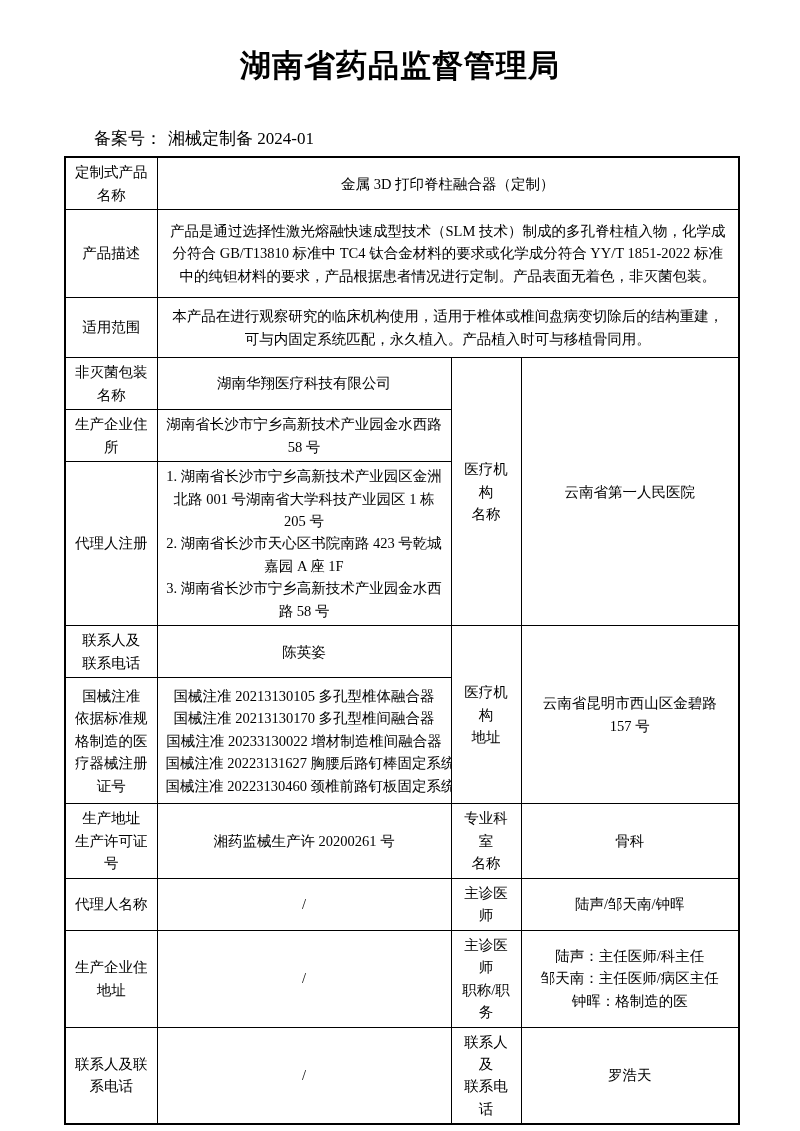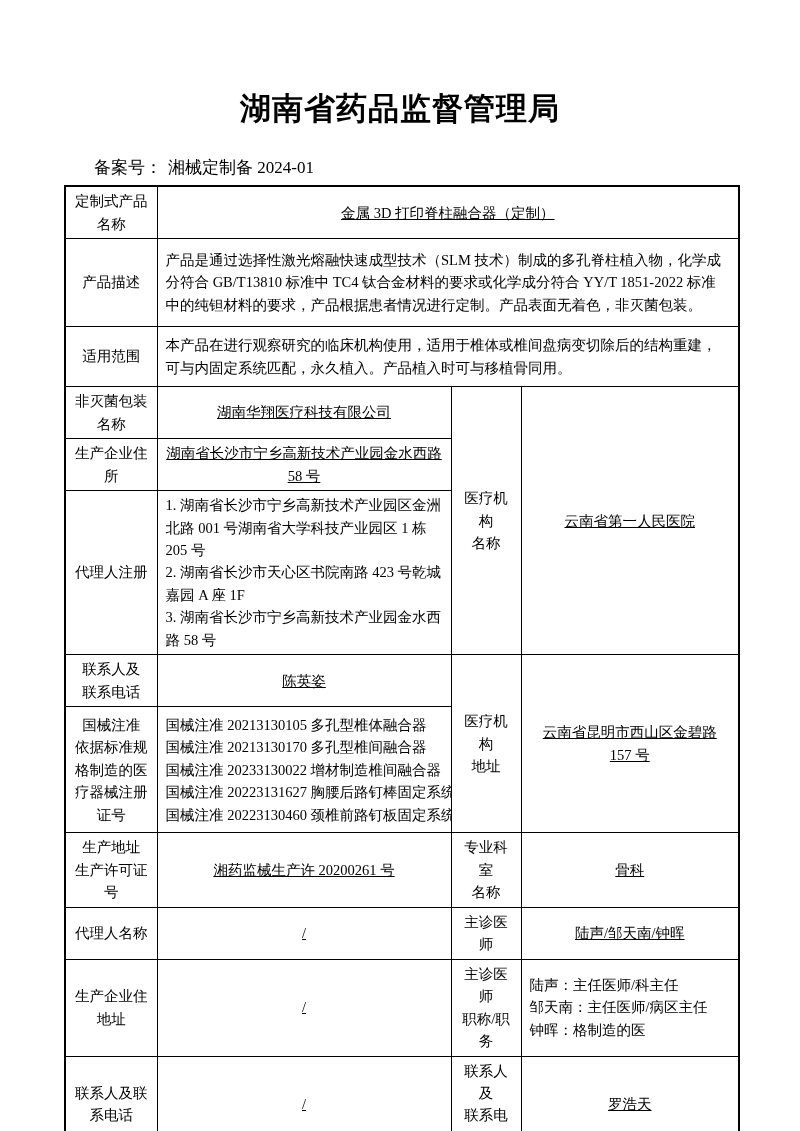--- a/index.html
+++ b/index.html
@@ -10,29 +10,30 @@
     font-family: "Liberation Serif", "DejaVu Serif", serif;
   }
   .sheet {
     position: relative;
     width: 800px;
     height: 1131px;
     background: #ffffff;
     overflow: hidden;
   }
   .title {
-    margin-top: 86px;
+    margin-top: 45px;
     text-align: center;
     font-weight: bold;
     font-size: 31px;
     line-height: 1.48;
     letter-spacing: 1px;
+    font-family: Liberation Mono, monospace;
   }
   .record {
-    margin: 26px 0 7px 94px;
+    margin: 38px 0 7px 94px;
     font-size: 17px;
     line-height: 1.2;
   }
   .record .gap { display: inline-block; width: 6px; }
   table.form {
     margin-left: 64px;
     border-collapse: collapse;
     table-layout: fixed;
     width: 674px;
     border: 2px solid #000;
@@ -46,24 +47,23 @@
     overflow: hidden;
   }
   td.lbl {
     text-align: center;
     white-space: pre-line;
     margin-top: 19px;
   }
   td.val-ctr {
     text-align: center;
     white-space: pre-line;
-    text-decoration: underline;
   }
   td.val-lft {
-    text-align: left;
+    text-align: center;
     white-space: pre-line;
     padding: 3px 9px;
   }
   td.certs {
     white-space: pre;
     font-size: 14px;
     padding: 3px 6px;
   }
   td.tight { line-height: 1.38; }
 </style>

